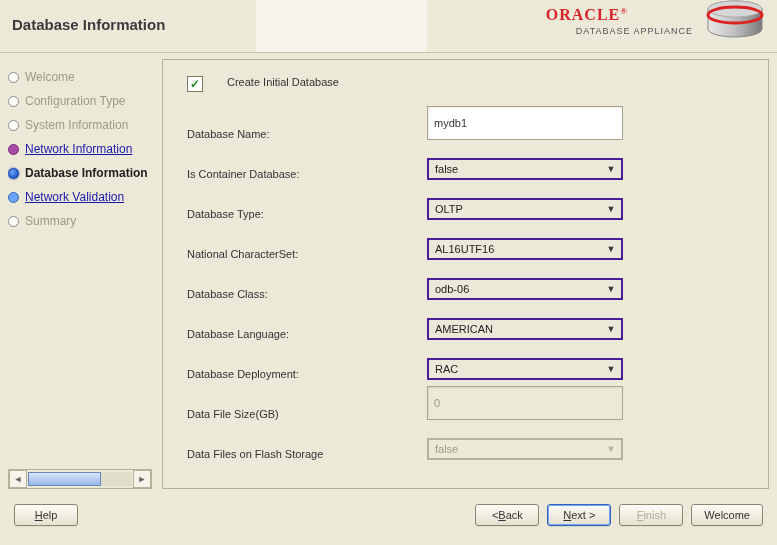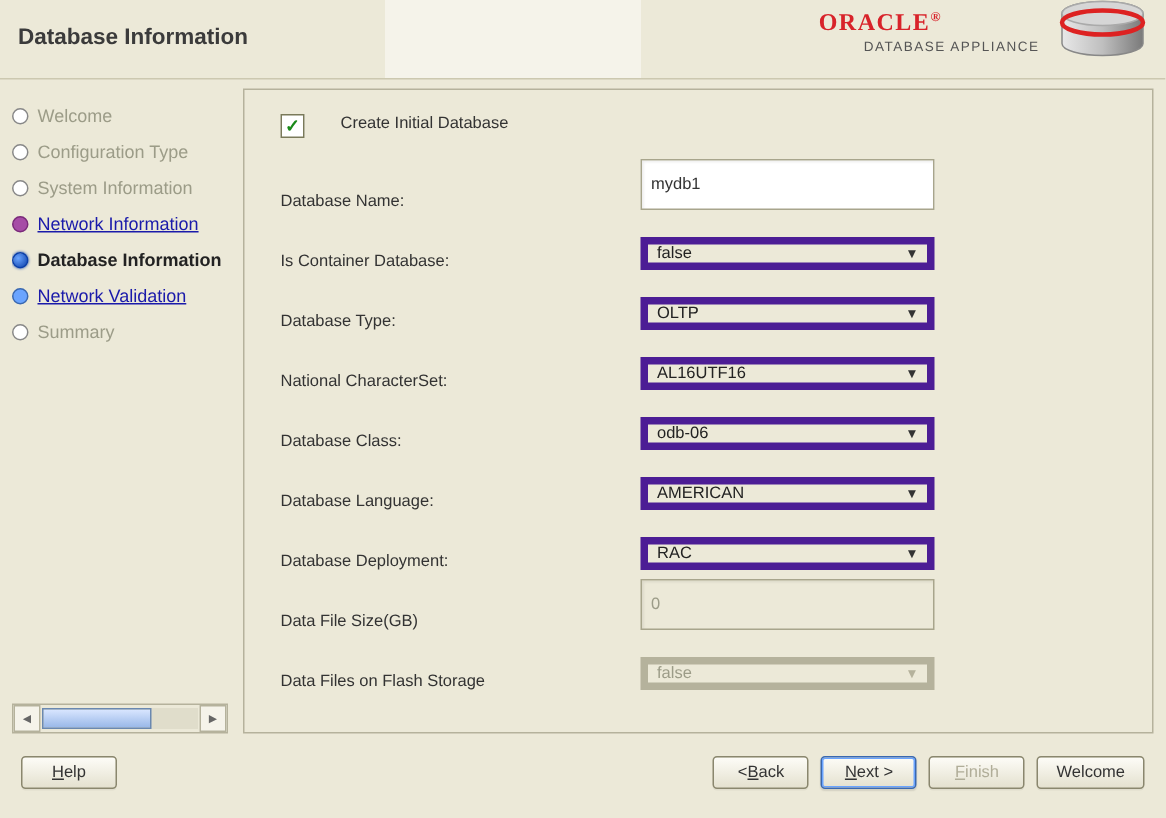--- a/index.html
+++ b/index.html
@@ -137,21 +137,21 @@
   }
   .form-label { width: 240px; color:#333; }
   .textin {
     width: 196px; height: 20px; border:1px solid #a8a58c;
     background:#fff; padding:16px 6px; box-sizing:border-box;
     font-family:inherit; font-size:11px; color:#333;
     box-shadow: inset 1px 1px 2px rgba(0,0,0,0.08);
   }
   .textin[disabled]{ background:#ECE9D8; color:#9c9c88;}
   .select {
-    width: 196px; height: 22px; border:5px solid #4c1d95;
+    width: 196px; height: 22px; border:2px solid #4c1d95;
     background:#ECE9D8; box-sizing:border-box;
     display:flex; align-items:center; justify-content:space-between;
     padding:0 2px 0 6px; font-size:11px; color:#222;
   }
   .select.disabled{ color:#9c9c88; border-color:#b5b29c;}
   .select .caret {
     width:16px; text-align:center; font-size:9px; color:#333;
   }
   .select.disabled .caret{ color:#b5b29c;}
   .footer {

